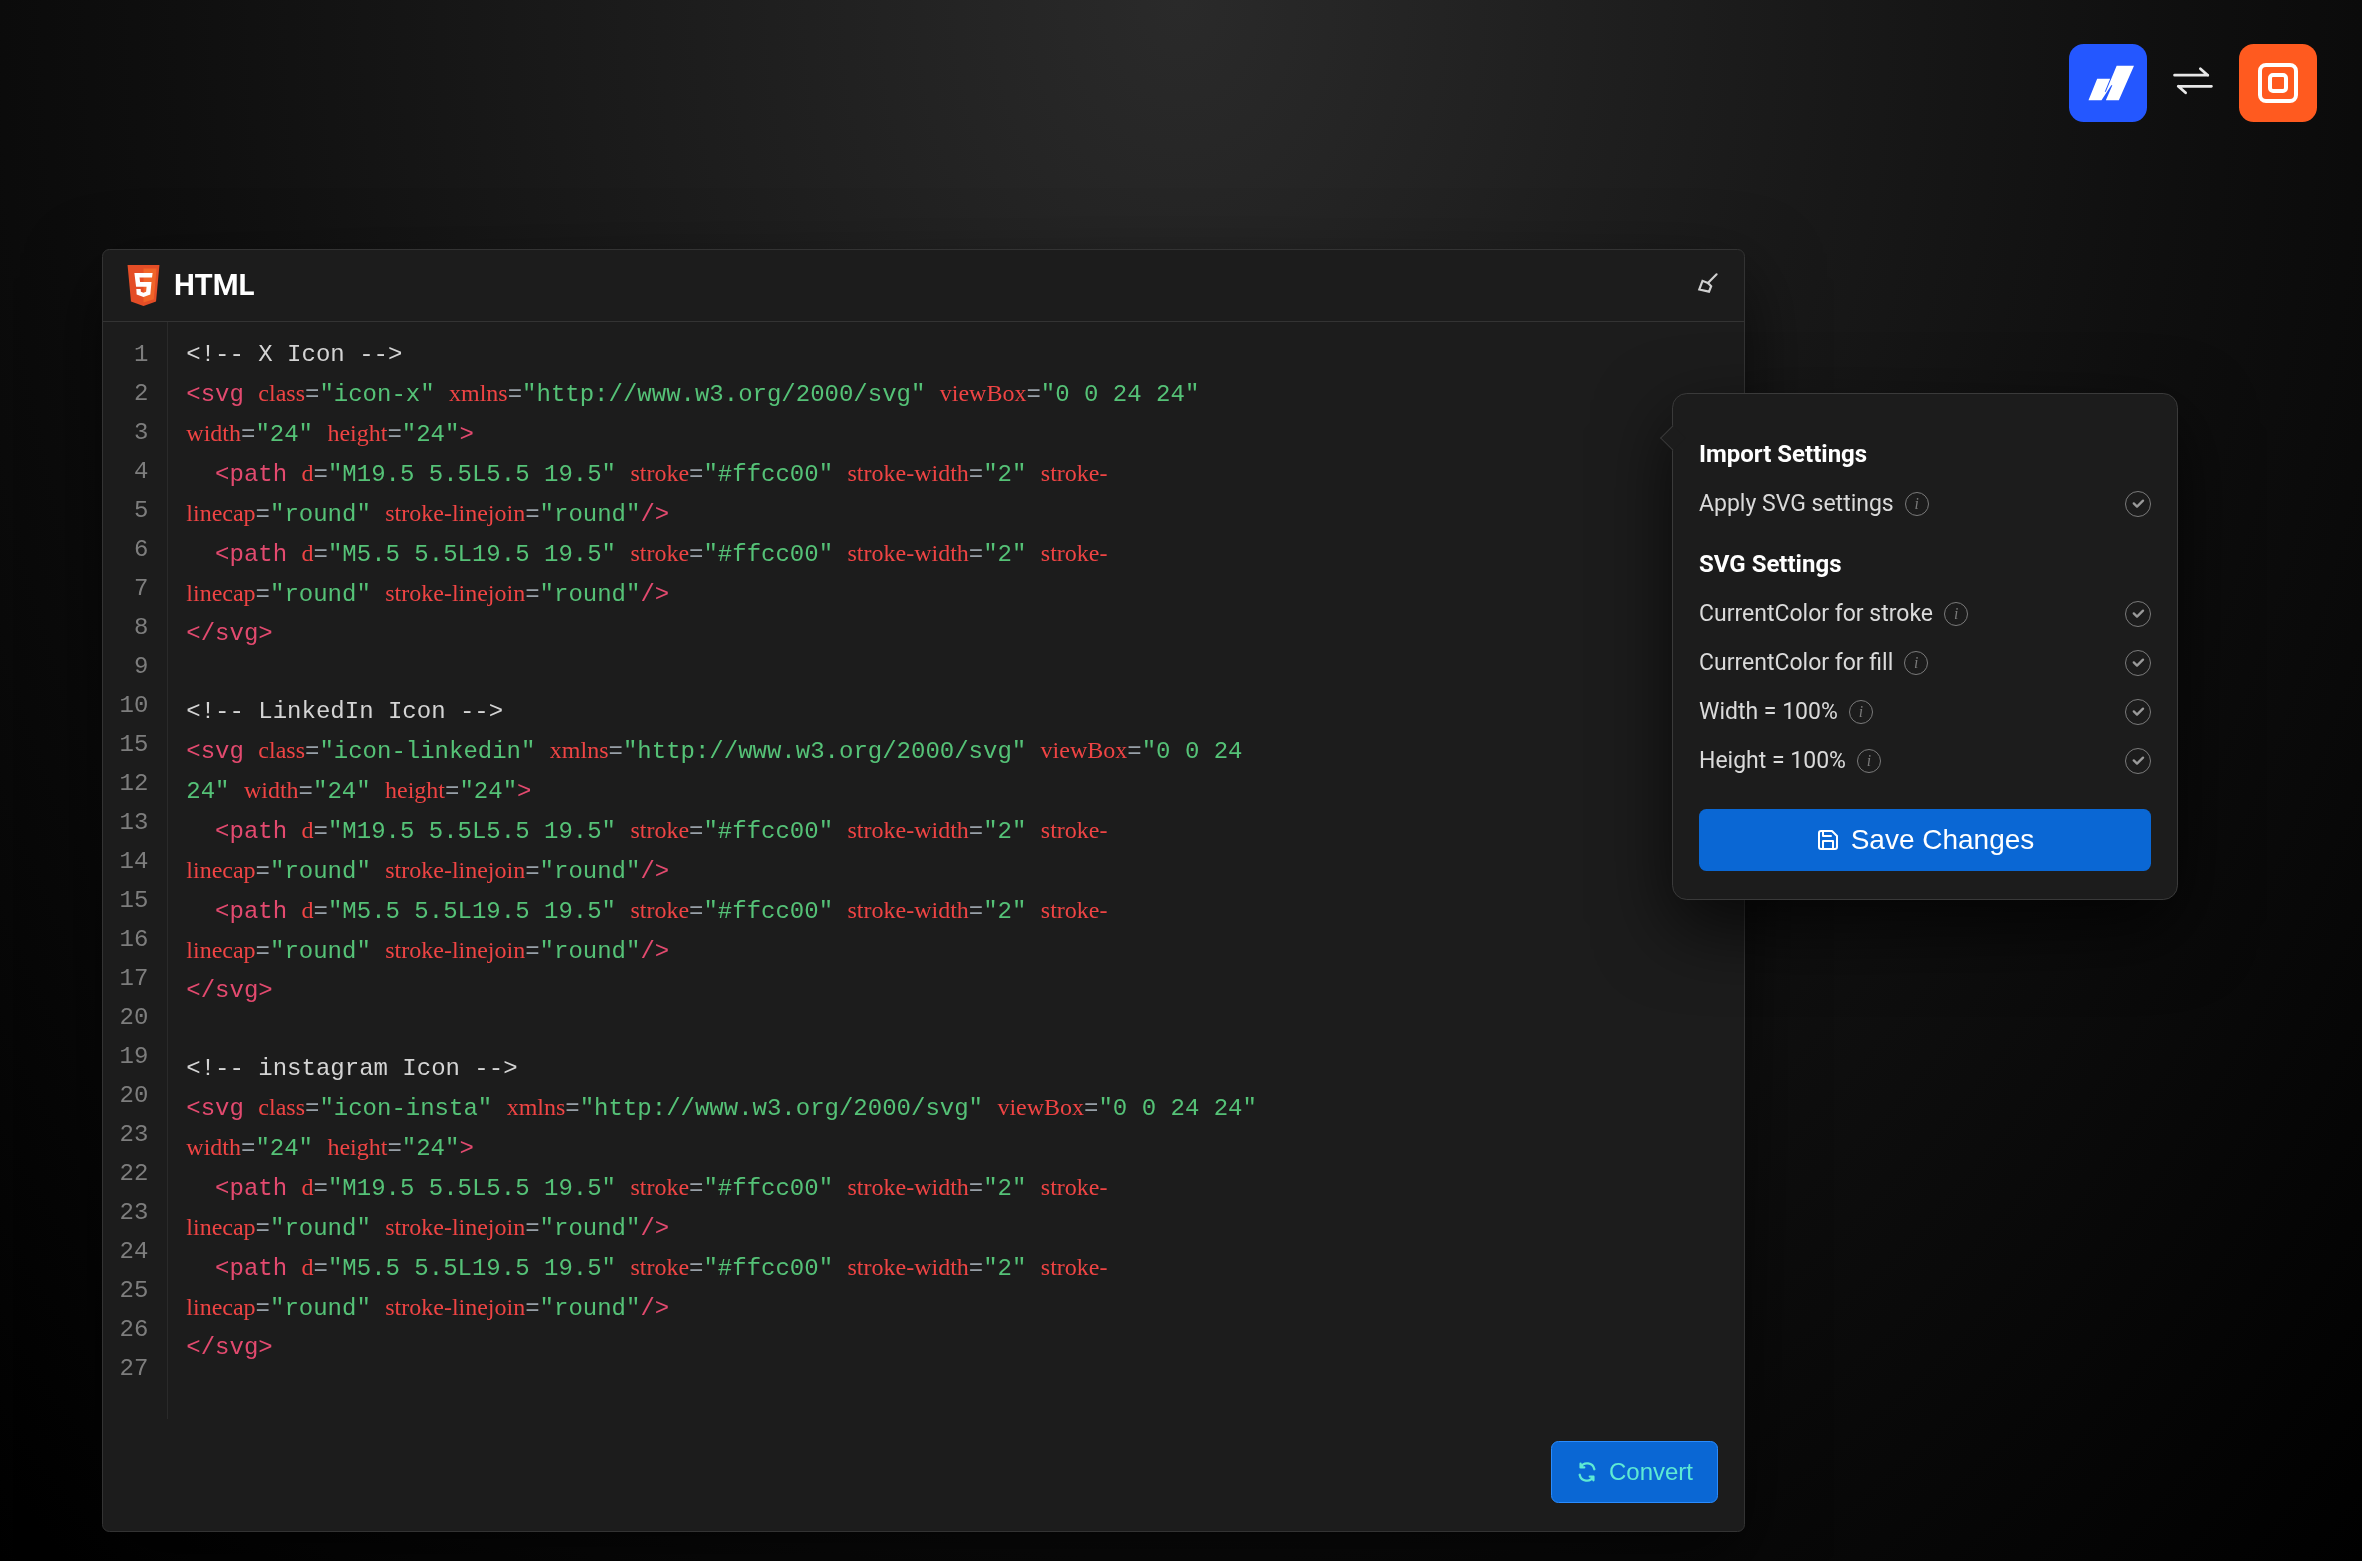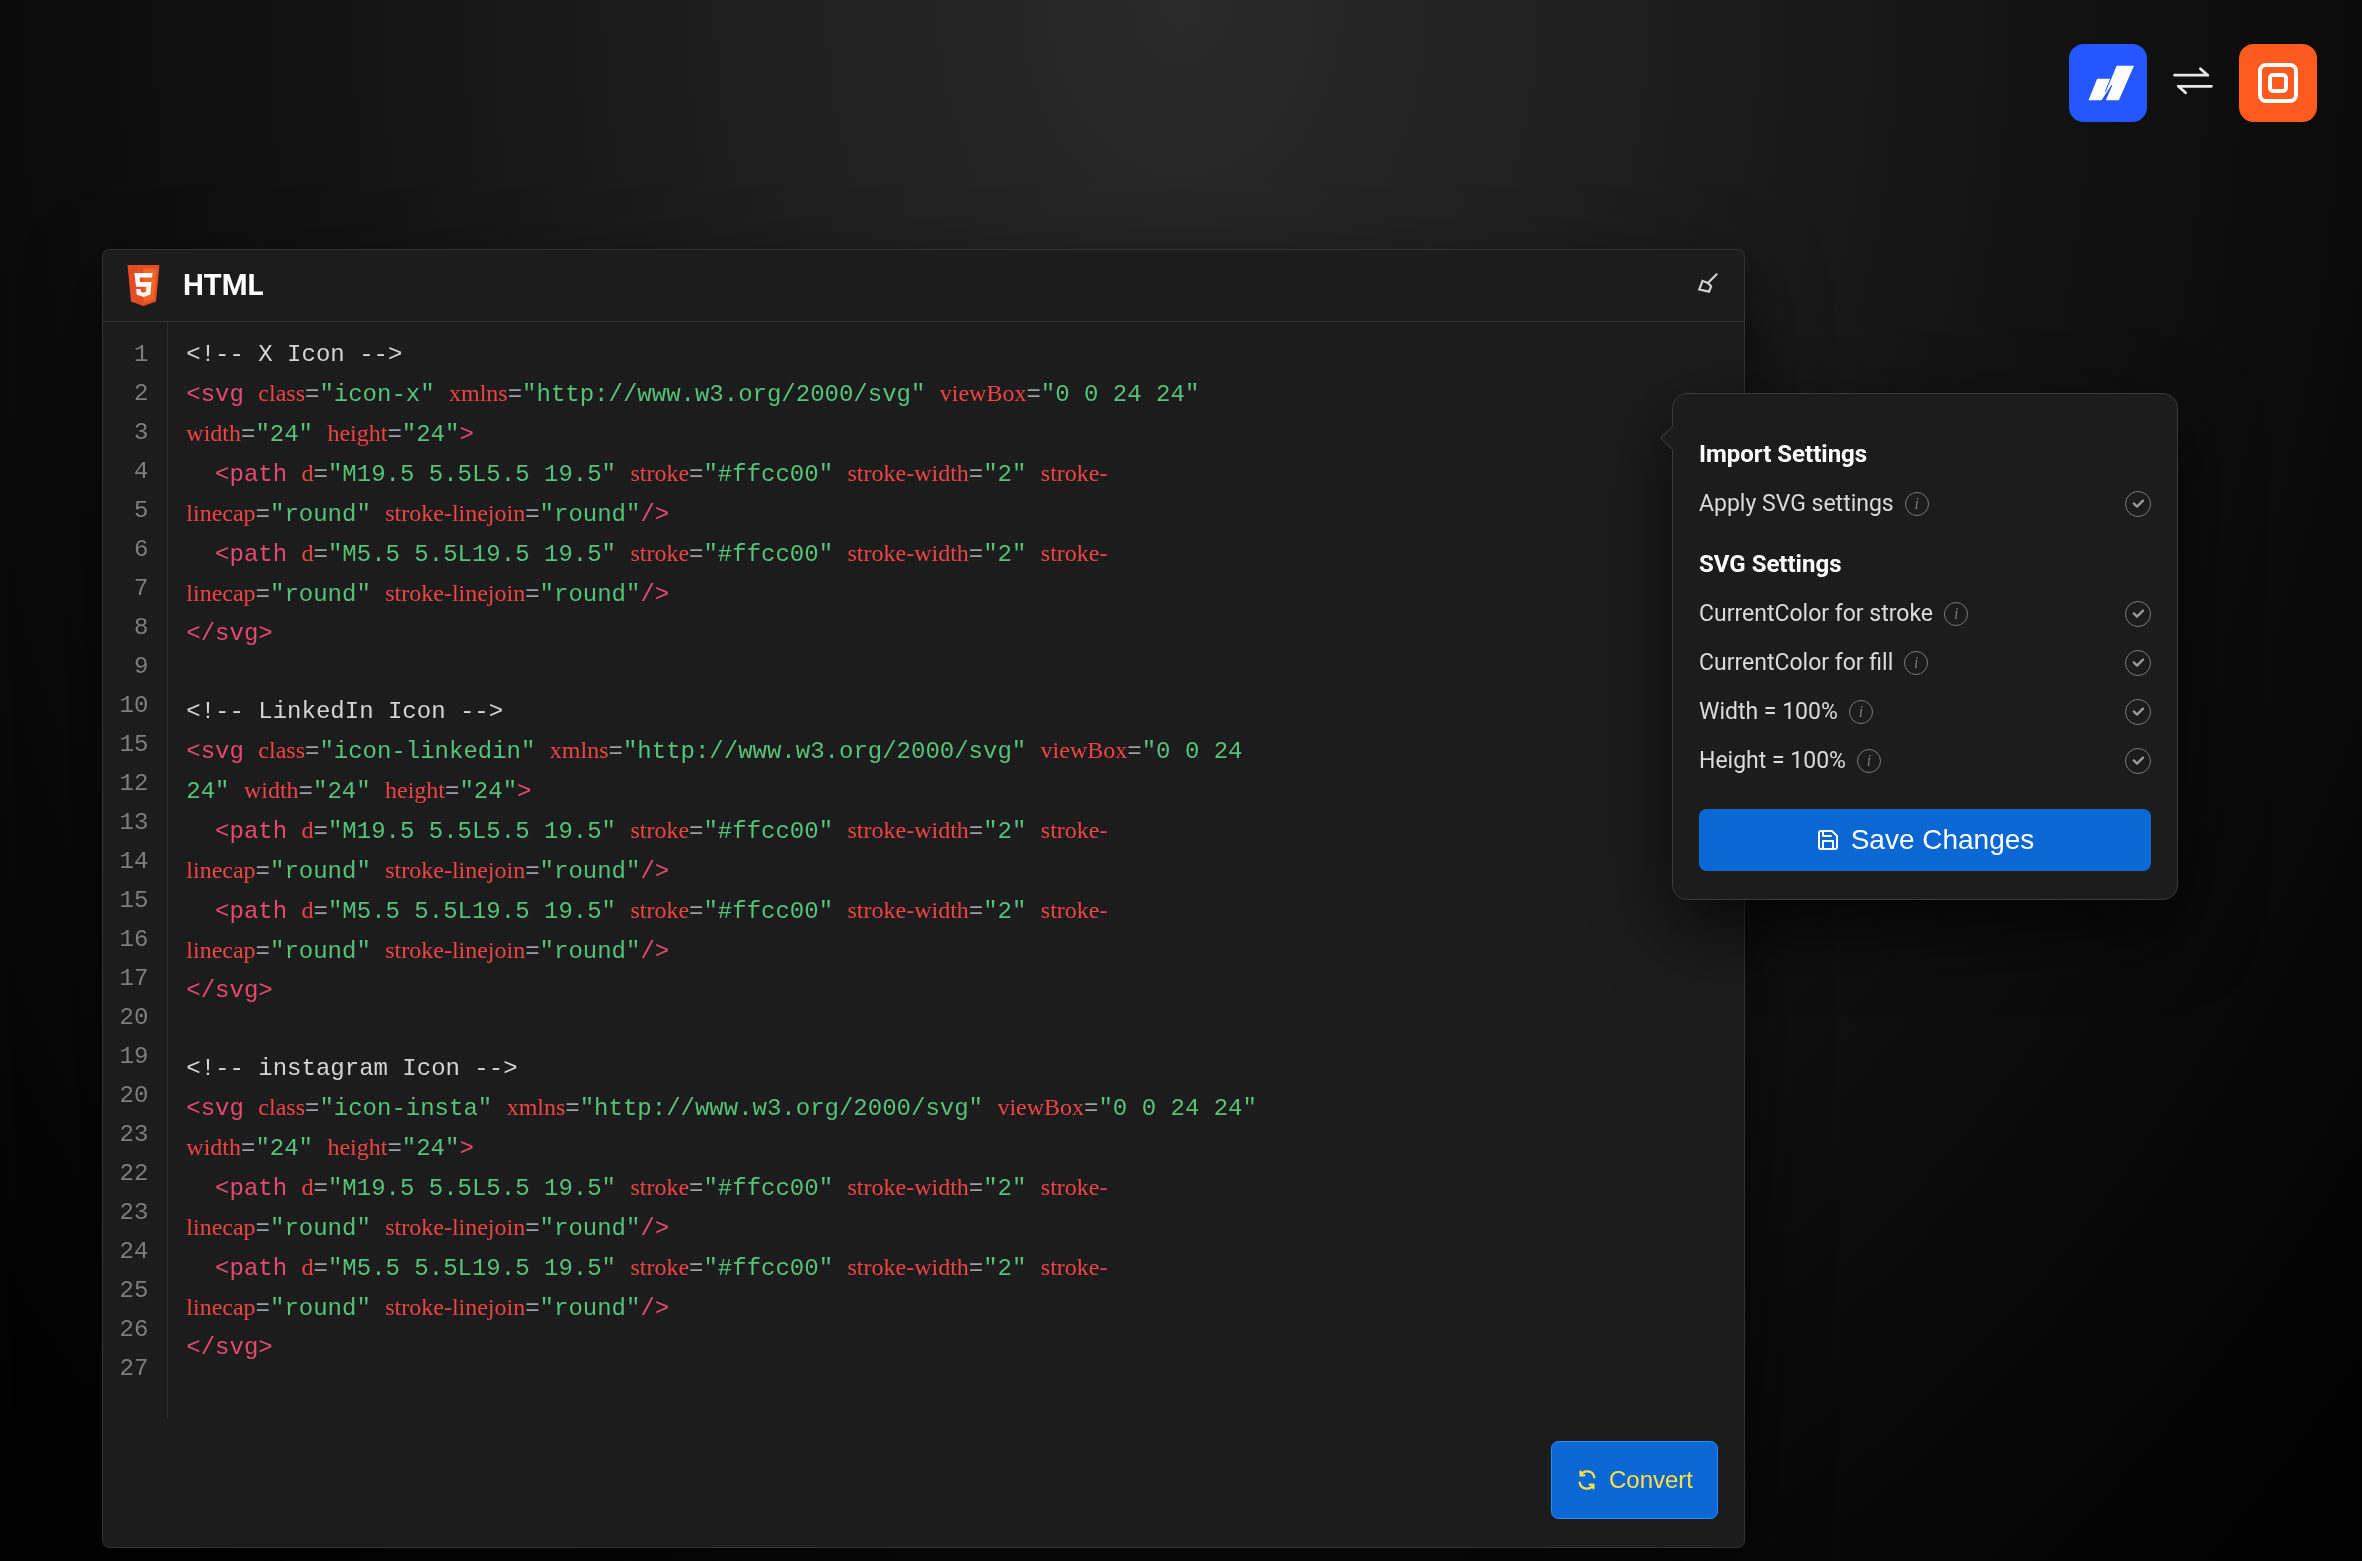--- a/index.html
+++ b/index.html
@@ -48,21 +48,21 @@
     border-radius: 7.4px;
     box-shadow: 0 28px 74px rgba(0,0,0,.6);
   }
   .editor-header {
     display: flex;
     align-items: center;
     justify-content: space-between;
     padding: 14.8px 22px;
     border-bottom: 0.9px solid #333;
   }
-  .editor-title-box { display: flex; align-items: center; gap: 21px; }
+  .editor-title-box { display: flex; align-items: center; gap: 12px; }
   .editor-title { font-size: 29.5px; font-weight: 700; color: #fff; }
   .html5-badge { width: 37px; height: 41px; }
   .header-action svg { width: 26px; height: 26px; color: #d0d0d0; }
 
   .code-area { display: flex; font-family: "SFMono-Regular", Consolas, "Liberation Mono", Menlo, monospace; font-size: 24px; line-height: 39px; }
   .gutter {
     text-align: right;
     padding: 13px 11px 13px 16.6px;
     color: #7d7d7d;
     background: #1c1c1c;
@@ -88,24 +88,24 @@
     display: flex;
     justify-content: flex-end;
     padding: 22px 26px 28px;
   }
   .convert-btn {
     display: flex;
     align-items: center;
     gap: 11px;
     background: #0a67d4;
     border: 0.9px solid #2a8cff;
-    color: #fde047;
+    color: #5eead4;
     font-size: 24px;
     font-weight: 500;
-    padding: 24px 24px;
+    padding: 16px 24px;
     border-radius: 7.4px;
     cursor: pointer;
   }
   .convert-btn svg { width: 22px; height: 22px; }
 
   
   .popover {
     position: absolute;
     top: 393px;
     left: 1672px;

